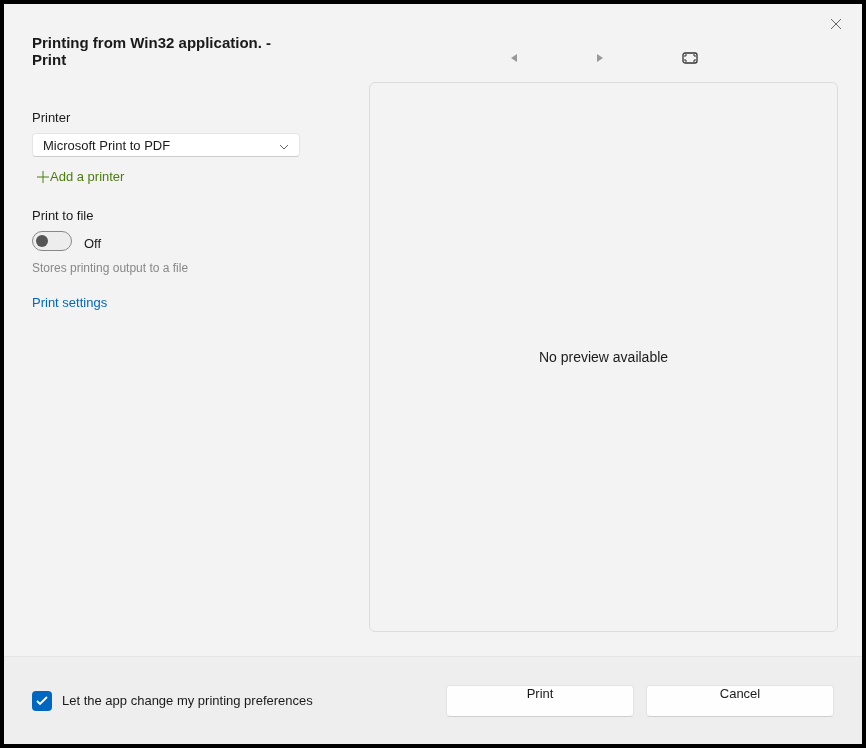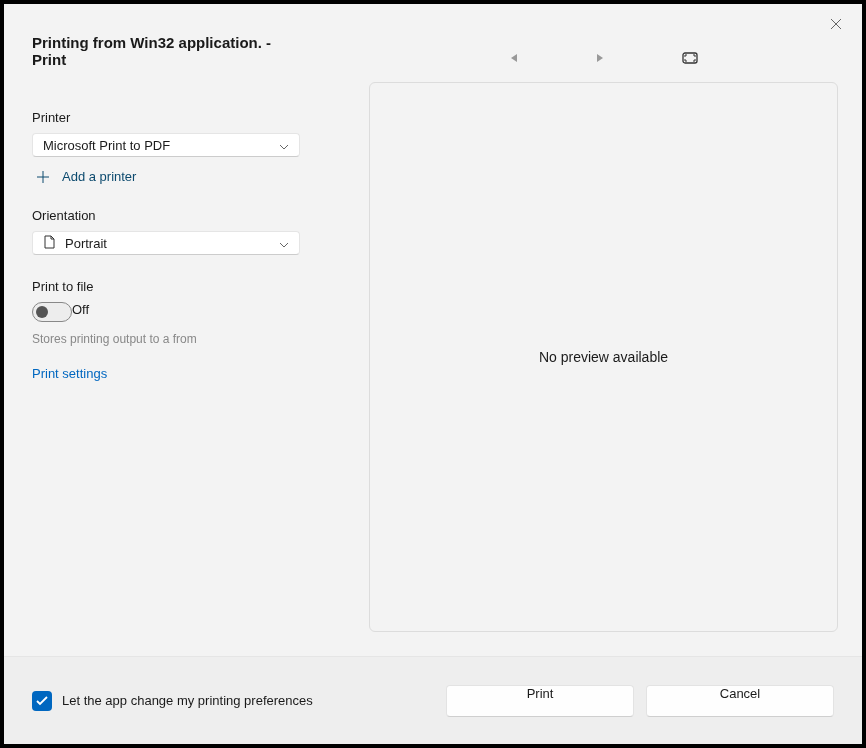--- a/index.html
+++ b/index.html
@@ -79,37 +79,38 @@
       right: 10px;
       color: #666;
     }
     .dropdown .doc-icon {
       margin-right: 10px;
       color: #333;
     }
     .link-btn {
       display: flex;
       align-items: center;
-      gap: 12px;
-      color: #0c4a6e;
+      gap: 0;
+      color: #4d7c0f;
       font-size: 13px;
       cursor: pointer;
       margin-top: 12px;
       margin-bottom: 24px;
       padding-left: 4px;
     }
     .link-only {
       color: #0067c0;
       font-size: 13px;
       cursor: pointer;
       margin-top: 20px;
     }
     .toggle-row {
       display: flex;
-      align-items: flex-start;
+      align-items: flex-end;
+      gap: 12px;
       margin-top: 4px;
     }
     .toggle {
       width: 40px;
       height: 20px;
       border: 1px solid #888;
       border-radius: 10px;
       background: #ededed;
       position: relative;
       cursor: pointer;
@@ -244,46 +245,30 @@
           </span>
         </div>
         <div class="link-btn">
           <svg width="14" height="14" viewBox="0 0 14 14">
               <path d="M7 1 L7 13 M1 7 L13 7" stroke="currentColor" stroke-width="1"></path>
             </svg>
           <span>Add a printer</span>
         </div>
       </div>
 
-      <div class="field-group">
-        <span class="field-label">Orientation</span>
-        <div class="dropdown">
-          <span class="doc-icon">
-            <svg width="12" height="14" viewBox="0 0 12 14">
-                <path d="M2 1 L8 1 L11 4 L11 13 L2 13 Z M8 1 L8 4 L11 4" stroke="currentColor" stroke-width="1" fill="none"></path>
-              </svg>
-          </span>
-          <span>Portrait</span>
-          <span class="chevron">
-            <svg width="10" height="6" viewBox="0 0 10 6">
-                <path d="M1 1 L5 5 L9 1" stroke="currentColor" stroke-width="1" fill="none"></path>
-              </svg>
-          </span>
-        </div>
-      </div>
 
       <div class="field-group" style="margin-top:24px">
         <span class="field-label">Print to file</span>
         <div class="toggle-row">
           <div class="toggle">
             <div class="toggle-knob"></div>
           </div>
           <span class="toggle-label">Off</span>
         </div>
-        <div class="hint">Stores printing output to a from</div>
+        <div class="hint">Stores printing output to a file</div>
       </div>
 
       <div class="link-only">Print settings</div>
 
     </div>
 
     <div class="right-panel">
       <div class="preview-nav">
         <div class="nav-item">
           <svg width="8" height="10" viewBox="0 0 8 10">

